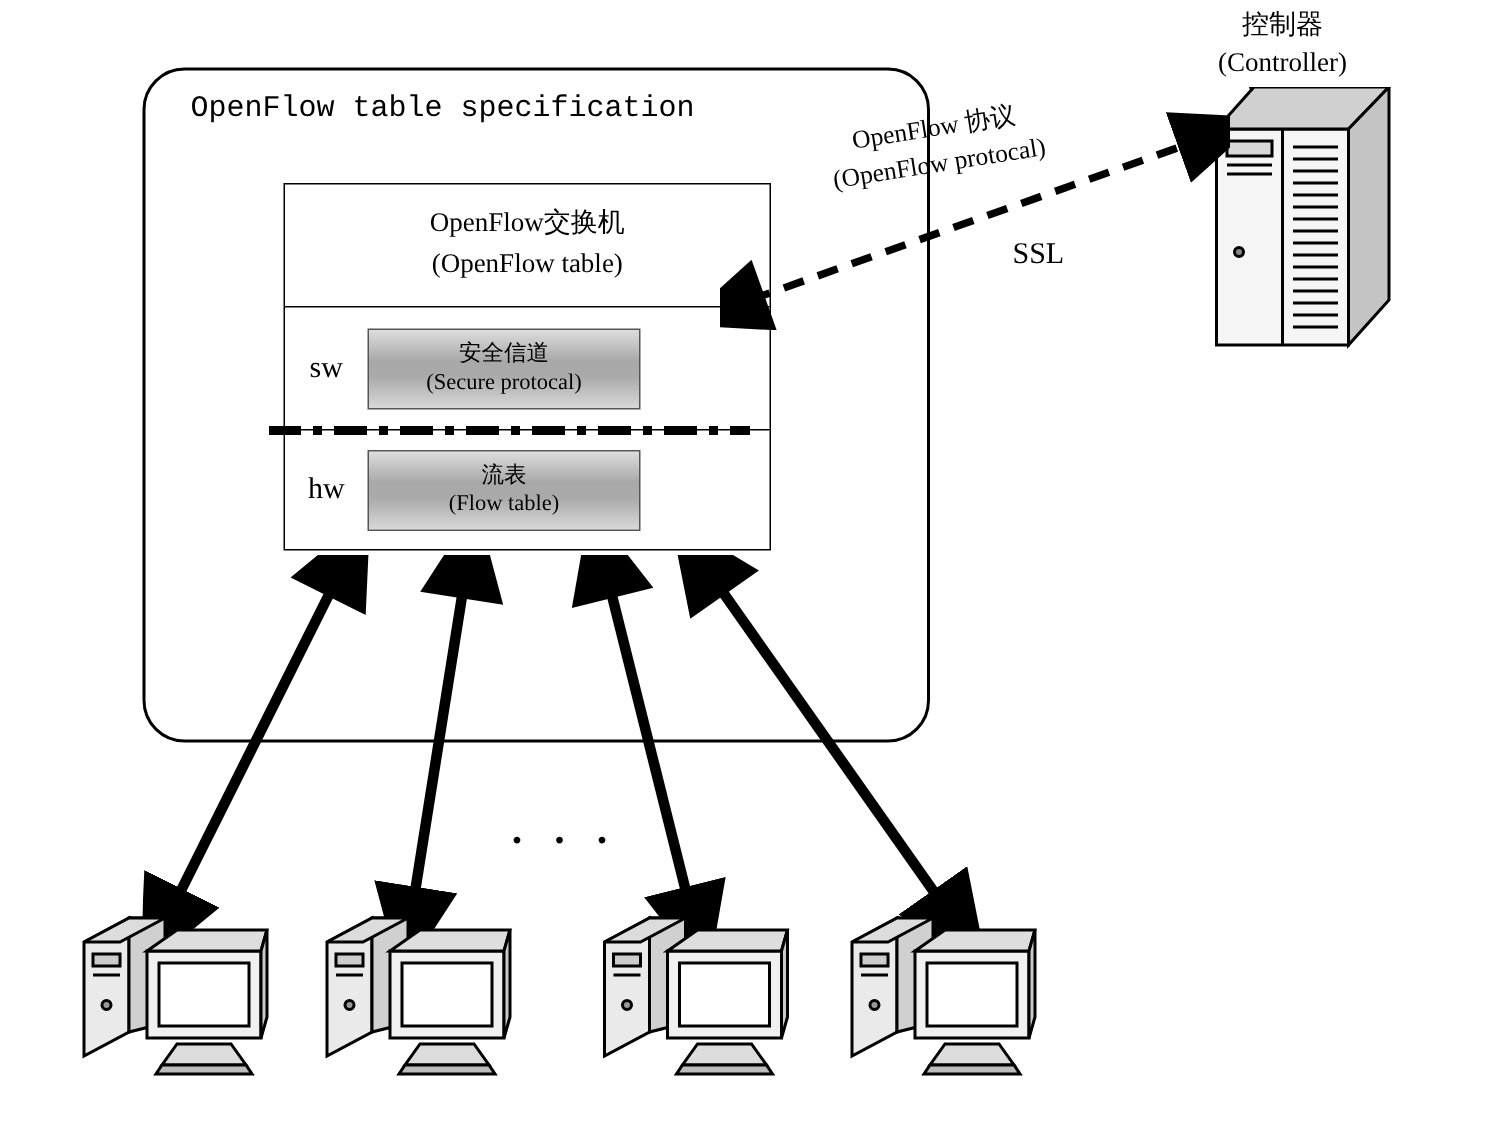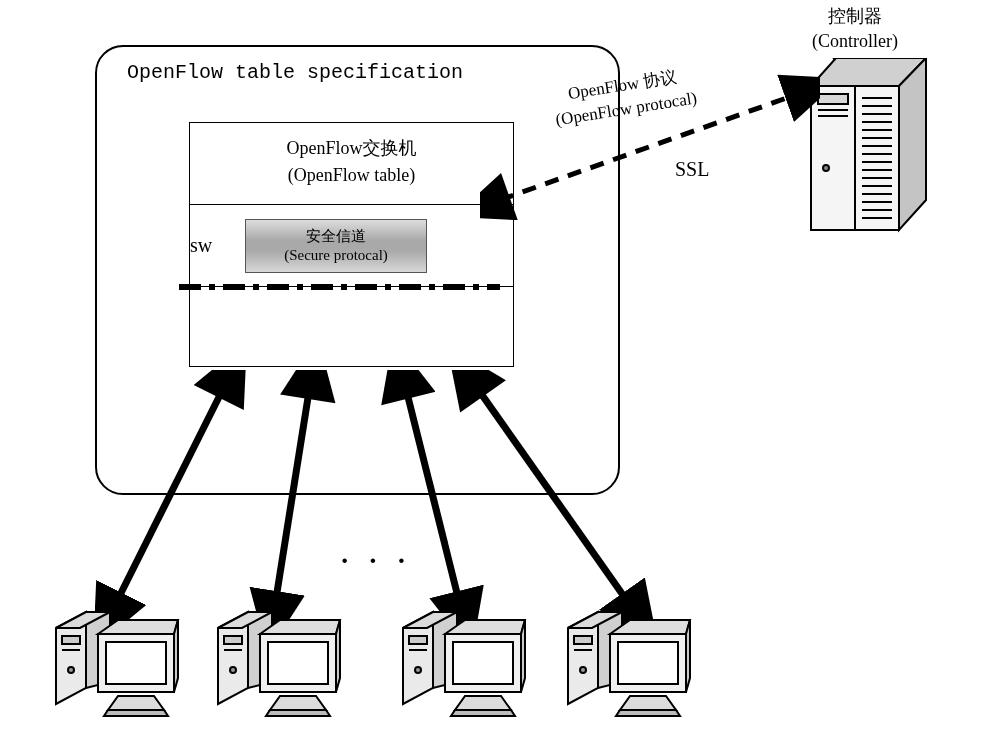--- a/index.html
+++ b/index.html
@@ -46,21 +46,21 @@
     line-height: 1.5;
   }
   .switch-row {
     height: 81px;
     display: flex;
     align-items: center;
     position: relative;
   }
   .row-label {
     width: 55px;
-    text-align: left;
+    text-align: center;
     font-size: 20px;
     font-family: "Times New Roman", serif;
   }
   .gray-box {
     width: 182px;
     height: 54px;
     background: linear-gradient(to bottom, #ddd, #a8a8a8 40%, #aaa 60%, #d8d8d8);
     border: 1.5px solid #555;
     display: flex;
     flex-direction: column;
@@ -144,20 +144,27 @@
       <span>OpenFlow交换机</span><br>
       <span>(OpenFlow table)</span>
     </div>
     <div class="switch-row">
       <div class="row-label">sw</div>
       <div class="gray-box">
         <span>安全信道</span>
         <span>(Secure protocal)</span>
       </div>
       <div class="divider-line"></div>
+    </div>
+    <div class="switch-row">
+      <div class="row-label">hw</div>
+      <div class="gray-box">
+        <span>流表</span>
+        <span>(Flow table)</span>
+      </div>
     </div>
   </div>
   <div class="dash-overlay"></div>
 </div>
 
 <div class="controller-label">
   <span>控制器</span><br>
   <span>(Controller)</span>
 </div>
 

